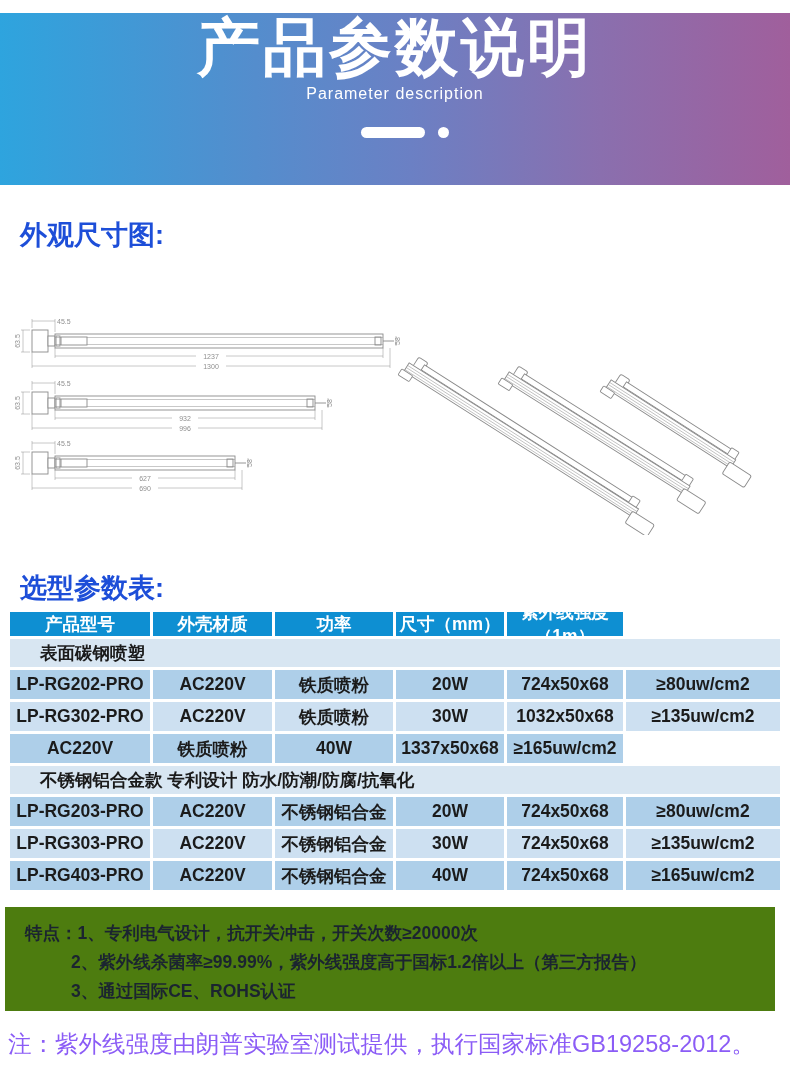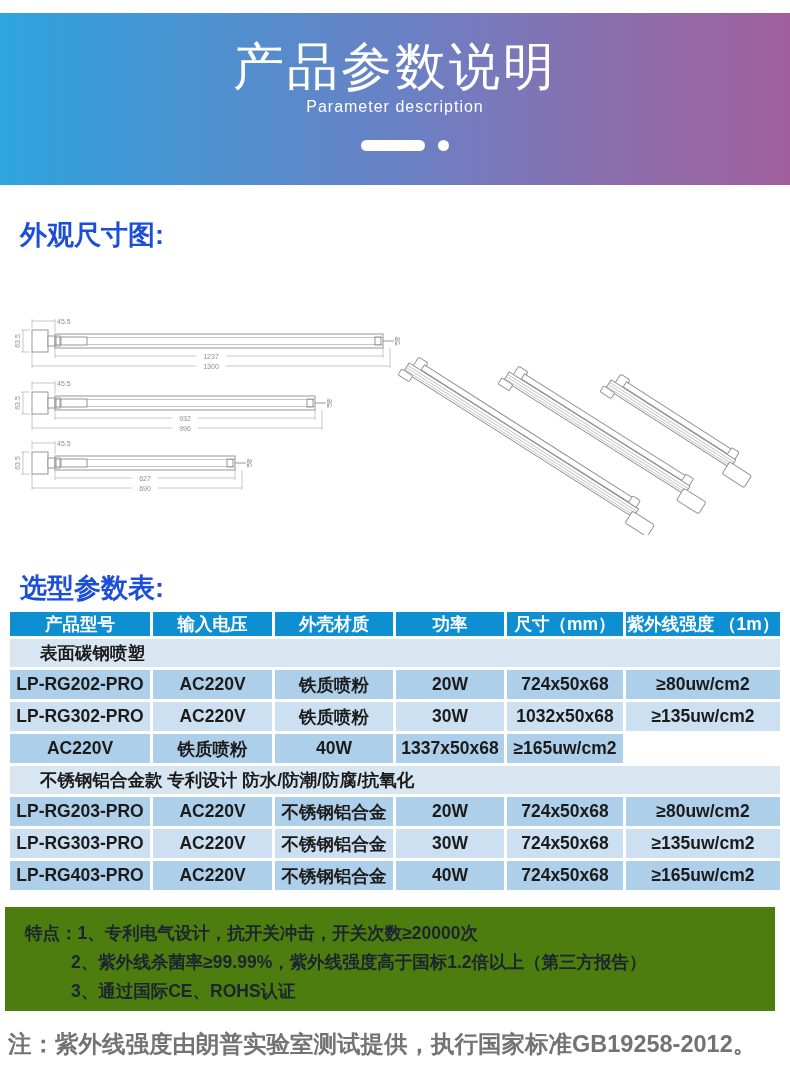--- a/index.html
+++ b/index.html
@@ -3,21 +3,21 @@
 <meta charset="utf-8">
 <style>
   html,body{margin:0;padding:0;}
   body{font-family:"Liberation Sans","DejaVu Sans",sans-serif;background:#ffffff;}
   .page{position:relative;width:790px;height:1089px;background:#ffffff;overflow:hidden;}
 
   
   .banner{position:absolute;top:13px;left:0;width:790px;height:172px;
     background:linear-gradient(90deg,#2ea4de 0%,#4f90cf 28%,#6b80c4 52%,#8a6fae 76%,#a05f9c 100%);
     text-align:center;color:#fff;}
-  .banner-title{margin-top:26px;font-size:51px;font-weight:400;letter-spacing:3px;line-height:1.1;}
+  .banner-title{font-size:63px;font-weight:700;letter-spacing:3px;line-height:1.1;}
   .banner-sub{margin-top:3px;font-size:16px;font-weight:400;letter-spacing:1px;}
   .banner-deco{margin-top:24px;display:flex;justify-content:center;align-items:center;gap:13px;transform:translateX(10px);}
   .deco-bar{width:64px;height:11px;border-radius:6px;background:#fff;}
   .deco-dot{width:11px;height:11px;border-radius:50%;background:#fff;}
 
   
   .sec-heading{position:absolute;left:20px;font-size:27px;font-weight:800;color:#1d4ed8;}
   .heading-dims{top:217px;}
   .heading-table{top:570px;}
 
@@ -43,21 +43,21 @@
 
   
   .features{position:absolute;top:907px;left:5px;width:770px;height:104px;background:#4d7c0f;
     color:#1b2430;font-size:17.5px;font-weight:700;}
   .feat-line{display:flex;line-height:29px;}
   .feat-line.first{margin-top:12px;}
   .feat-label{padding-left:20px;white-space:nowrap;}
   .feat-items .feat-line.rest{padding-left:66px;}
 
   
-  .note{position:absolute;top:1028px;left:8px;width:776px;font-size:23.5px;font-weight:700;color:#737373;white-space:nowrap;}
+  .note{position:absolute;top:1028px;left:8px;width:776px;font-size:23.5px;font-weight:400;color:#8b5cf6;white-space:nowrap;}
 </style>
 </head>
 <body>
 
 <div class="page">
 
   <div class="banner">
     <div class="banner-title">产品参数说明</div>
     <div class="banner-sub">Parameter description</div>
     <div class="banner-deco">
@@ -215,21 +215,20 @@
         <rect class="line fillw" x="-8" y="12" width="13" height="7" rx="1"></rect>
         <rect class="line fillw" x="139" y="8" width="26" height="14" rx="2"></rect>
       </g>
     </svg>
   </div>
 
   <div class="sec-heading heading-table">选型参数表:</div>
 
   <div class="spec-table">
     <div class="th">产品型号</div>
-    <div class="th">输入电压</div>
     <div class="th">外壳材质</div>
     <div class="th">功率</div>
     <div class="th">尺寸（mm）</div>
     <div class="th">紫外线强度 （1m）</div>
 
     <div class="group-row">表面碳钢喷塑</div>
 
     <div class="td row-dark">LP-RG202-PRO</div>
     <div class="td row-dark">AC220V</div>
     <div class="td row-dark">铁质喷粉</div>

